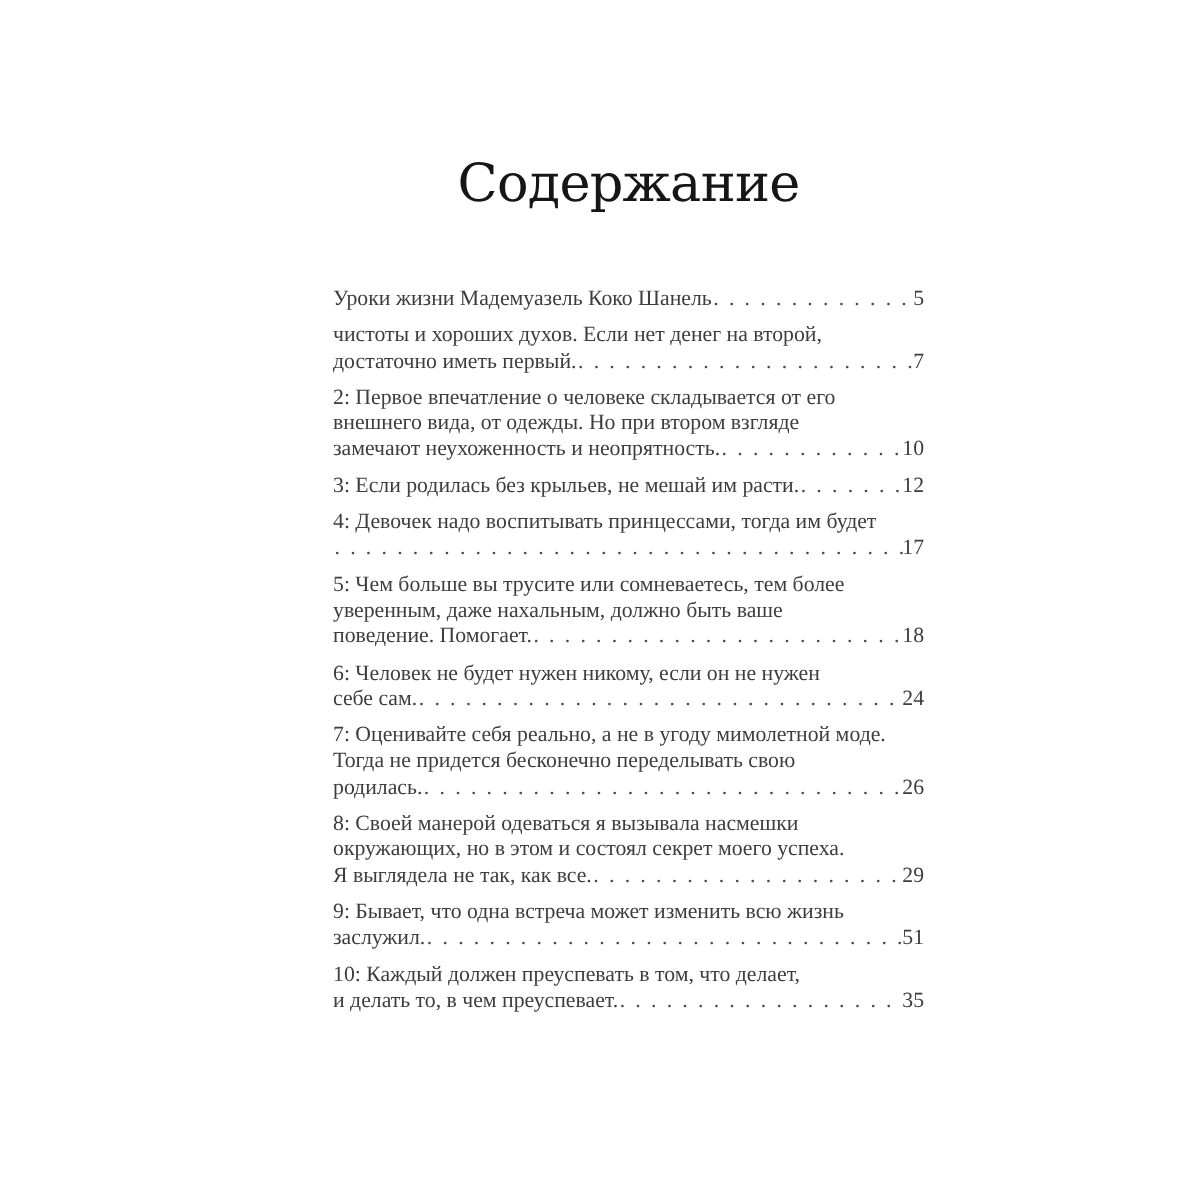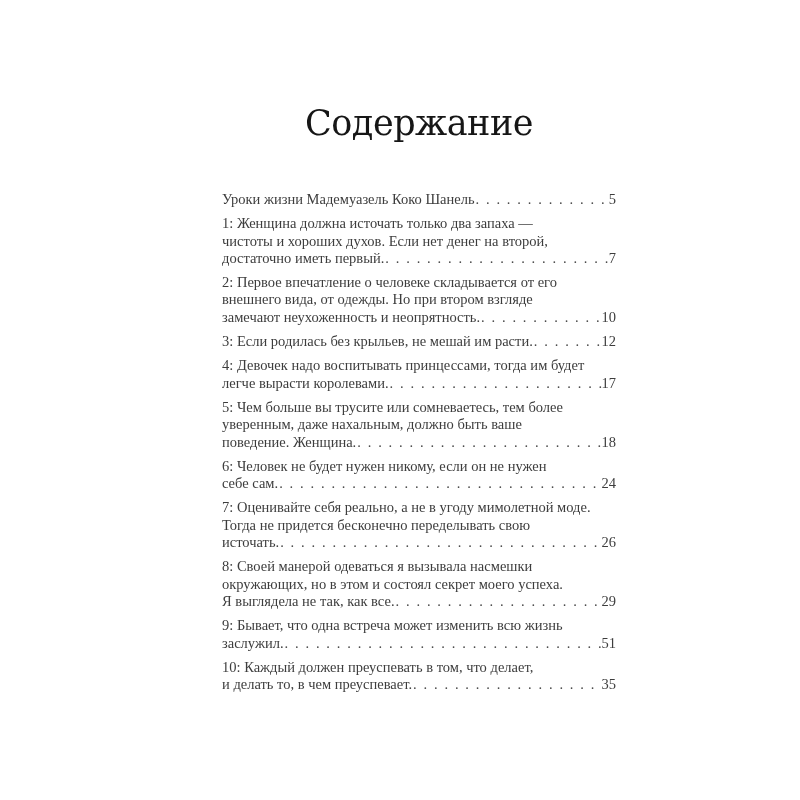--- a/index.html
+++ b/index.html
@@ -74,21 +74,20 @@
   <h1 class="title">Содержание</h1>
   <div class="toc" id="toc">
       <div class="entry">
         <div class="line last">
           <span class="txt">Уроки жизни Мадемуазель Коко Шанель</span>
           <span class="dots">. . . . . . . . . . . . . . . . . . . . . . . . . . . . . . . . . . . . . . . . . . . . . . . . . . . . . . . . . . . . . . . . . . . . . . . . . . . . . . . . </span>
           <span class="pg">5</span>
         </div>
       </div>
       <div class="entry">
-        <div class="line">1: Женщина должна источать только два запаха —</div>
         <div class="line">чистоты и хороших духов. Если нет денег на второй,</div>
         <div class="line last">
           <span class="txt">достаточно иметь первый.</span>
           <span class="dots">. . . . . . . . . . . . . . . . . . . . . . . . . . . . . . . . . . . . . . . . . . . . . . . . . . . . . . . . . . . . . . . . . . . . . . . . . . . . . . . . </span>
           <span class="pg">7</span>
         </div>
       </div>
       <div class="entry">
         <div class="line">2: Первое впечатление о человеке складывается от его</div>
         <div class="line">внешнего вида, от одежды. Но при втором взгляде</div>
@@ -101,47 +100,46 @@
       <div class="entry">
         <div class="line last">
           <span class="txt">3: Если родилась без крыльев, не мешай им расти.</span>
           <span class="dots">. . . . . . . . . . . . . . . . . . . . . . . . . . . . . . . . . . . . . . . . . . . . . . . . . . . . . . . . . . . . . . . . . . . . . . . . . . . . . . . . </span>
           <span class="pg">12</span>
         </div>
       </div>
       <div class="entry">
         <div class="line">4: Девочек надо воспитывать принцессами, тогда им будет</div>
         <div class="line last">
-          <span class="txt">легче вырасти королевами.</span>
           <span class="dots">. . . . . . . . . . . . . . . . . . . . . . . . . . . . . . . . . . . . . . . . . . . . . . . . . . . . . . . . . . . . . . . . . . . . . . . . . . . . . . . . </span>
           <span class="pg">17</span>
         </div>
       </div>
       <div class="entry">
         <div class="line">5: Чем больше вы трусите или сомневаетесь, тем более</div>
         <div class="line">уверенным, даже нахальным, должно быть ваше</div>
         <div class="line last">
-          <span class="txt">поведение. Женщина.</span>
+          <span class="txt">поведение. Помогает.</span>
           <span class="dots">. . . . . . . . . . . . . . . . . . . . . . . . . . . . . . . . . . . . . . . . . . . . . . . . . . . . . . . . . . . . . . . . . . . . . . . . . . . . . . . . </span>
           <span class="pg">18</span>
         </div>
       </div>
       <div class="entry">
         <div class="line">6: Человек не будет нужен никому, если он не нужен</div>
         <div class="line last">
           <span class="txt">себе сам.</span>
           <span class="dots">. . . . . . . . . . . . . . . . . . . . . . . . . . . . . . . . . . . . . . . . . . . . . . . . . . . . . . . . . . . . . . . . . . . . . . . . . . . . . . . . </span>
           <span class="pg">24</span>
         </div>
       </div>
       <div class="entry">
         <div class="line">7: Оценивайте себя реально, а не в угоду мимолетной моде.</div>
         <div class="line">Тогда не придется бесконечно переделывать свою</div>
         <div class="line last">
-          <span class="txt">источать.</span>
+          <span class="txt">родилась.</span>
           <span class="dots">. . . . . . . . . . . . . . . . . . . . . . . . . . . . . . . . . . . . . . . . . . . . . . . . . . . . . . . . . . . . . . . . . . . . . . . . . . . . . . . . </span>
           <span class="pg">26</span>
         </div>
       </div>
       <div class="entry">
         <div class="line">8: Своей манерой одеваться я вызывала насмешки</div>
         <div class="line">окружающих, но в этом и состоял секрет моего успеха.</div>
         <div class="line last">
           <span class="txt">Я выглядела не так, как все.</span>
           <span class="dots">. . . . . . . . . . . . . . . . . . . . . . . . . . . . . . . . . . . . . . . . . . . . . . . . . . . . . . . . . . . . . . . . . . . . . . . . . . . . . . . . </span>

